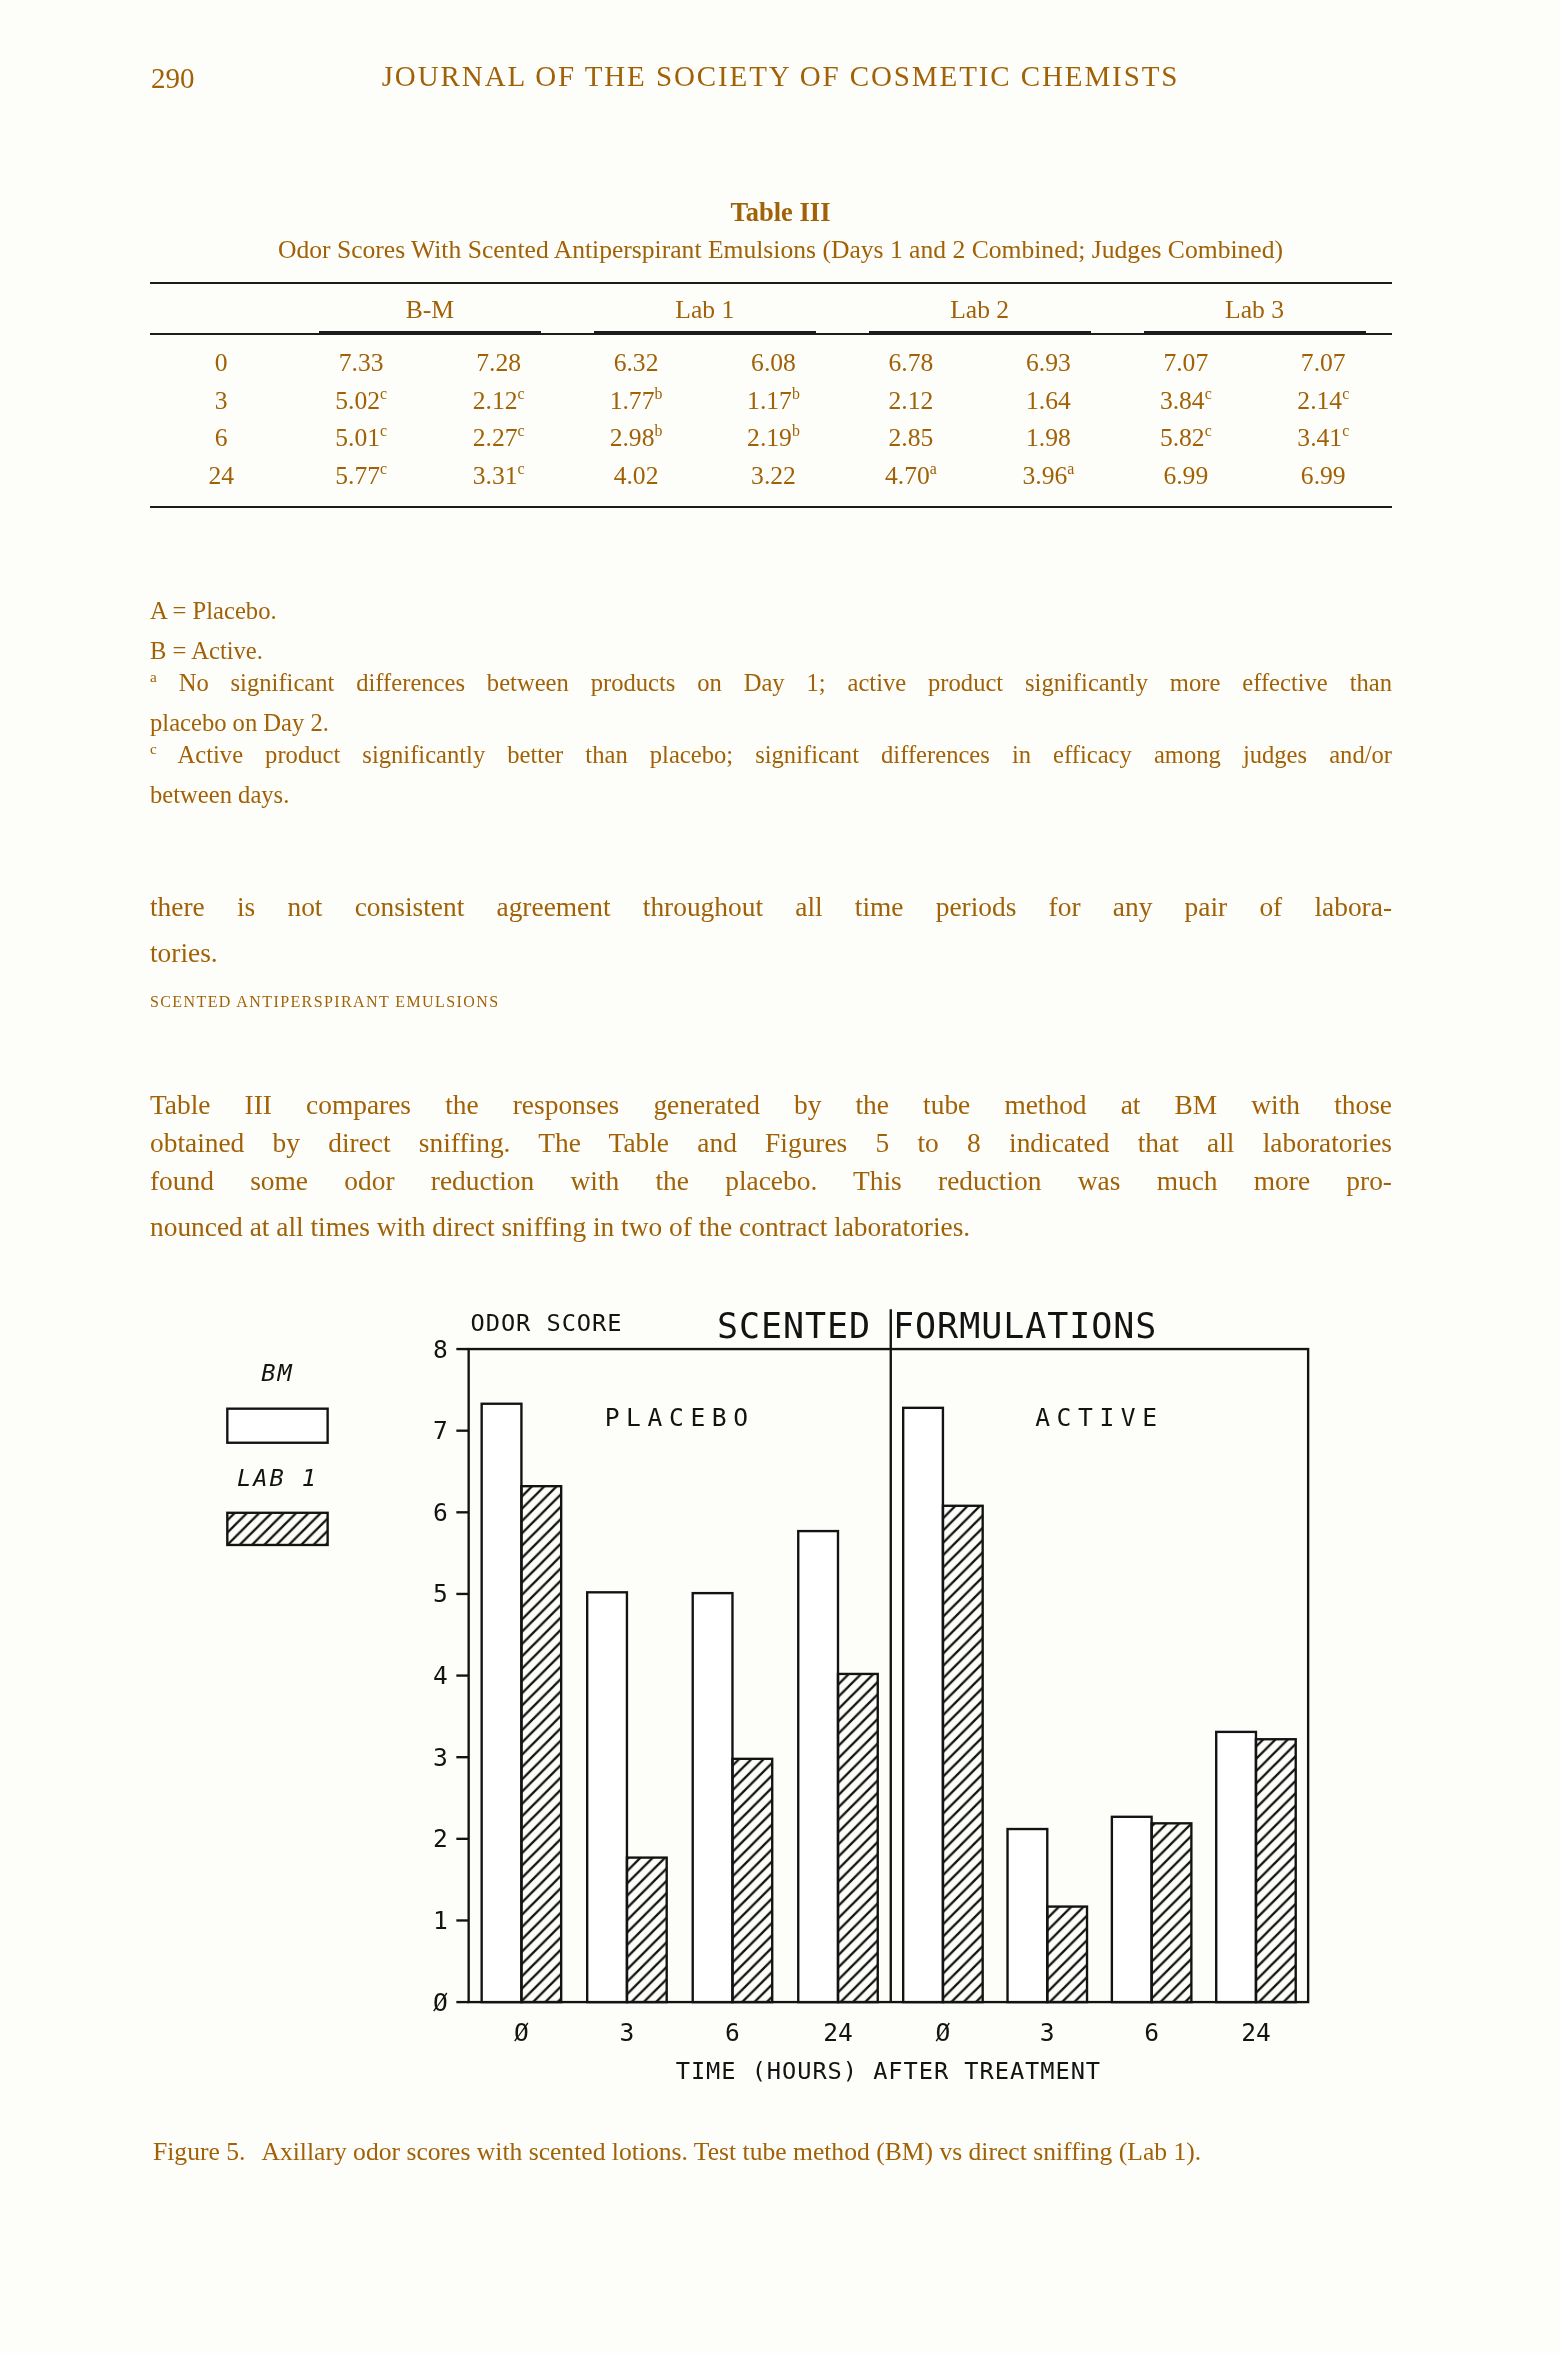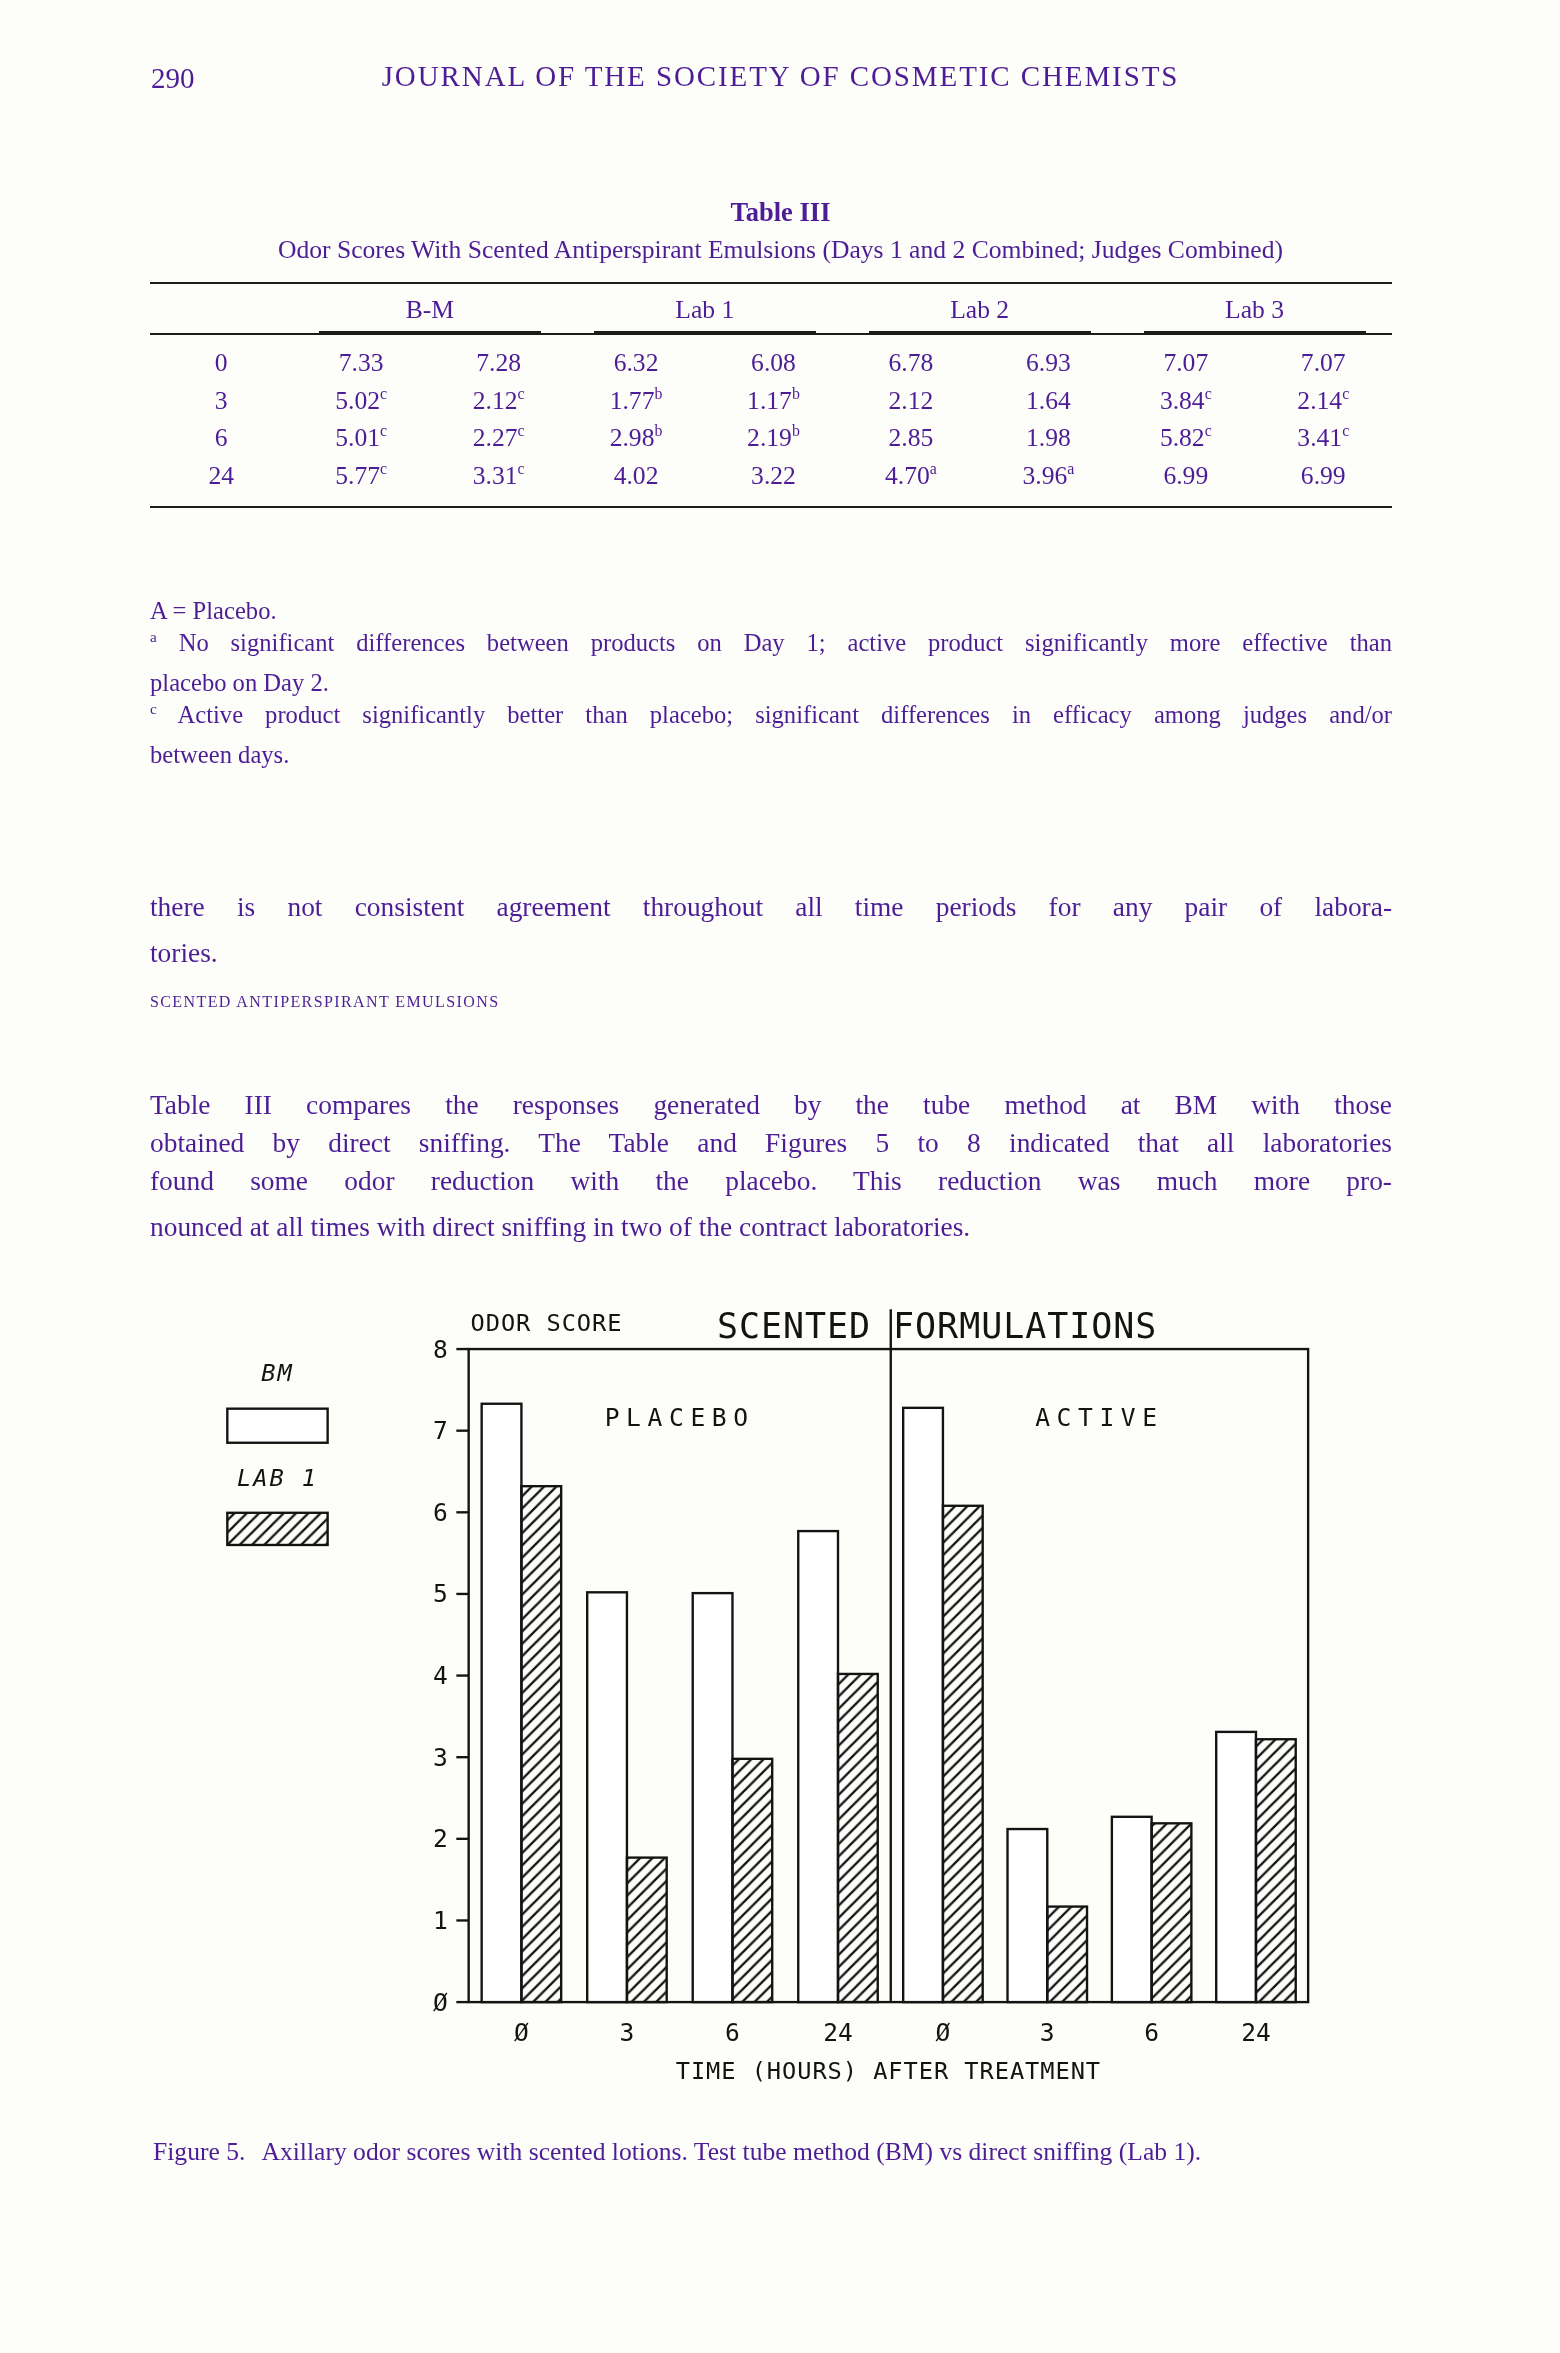--- a/index.html
+++ b/index.html
@@ -3,21 +3,21 @@
 <meta charset="utf-8">
 <style>
   * { margin: 0; padding: 0; box-sizing: border-box; }
   html, body { background: #ffffff; }
   .page {
     position: relative;
     width: 1561px;
     height: 2354px;
     background: #fdfdfa;
     font-family: "Liberation Serif", "DejaVu Serif", serif;
-    color: #4c1d95;
+    color: #a16207;
     overflow: hidden;
   }
   .page-number { position: absolute; top: 62px; left: 151px; font-size: 29px; }
   .journal-title {
     position: absolute; top: 60px; left: 0; width: 100%;
     text-align: center; font-size: 29px; letter-spacing: 1.9px;
   }
   .table-title {
     position: absolute; top: 197px; left: 0; width: 100%;
     text-align: center; font-weight: bold; font-size: 26.5px;
@@ -149,20 +149,23 @@
           <td>3.96<sup>a</sup></td>
           <td>6.99</td>
           <td>6.99</td>
         </tr>
       </tbody>
   </table>
 
   <div class="footnotes">
       <div class="footnote">
         <div class="tline last">A = Placebo.</div>
+      </div>
+      <div class="footnote">
+        <div class="tline last">B = Active.</div>
       </div>
       <div class="footnote">
         <div class="tline"><sup>a</sup> No significant differences between products on Day 1; active product significantly more effective than</div>
         <div class="tline last">placebo on Day 2.</div>
       </div>
       <div class="footnote">
         <div class="tline"><sup>c</sup> Active product significantly better than placebo; significant differences in efficacy among judges and/or</div>
         <div class="tline last">between days.</div>
       </div>
     </div>

